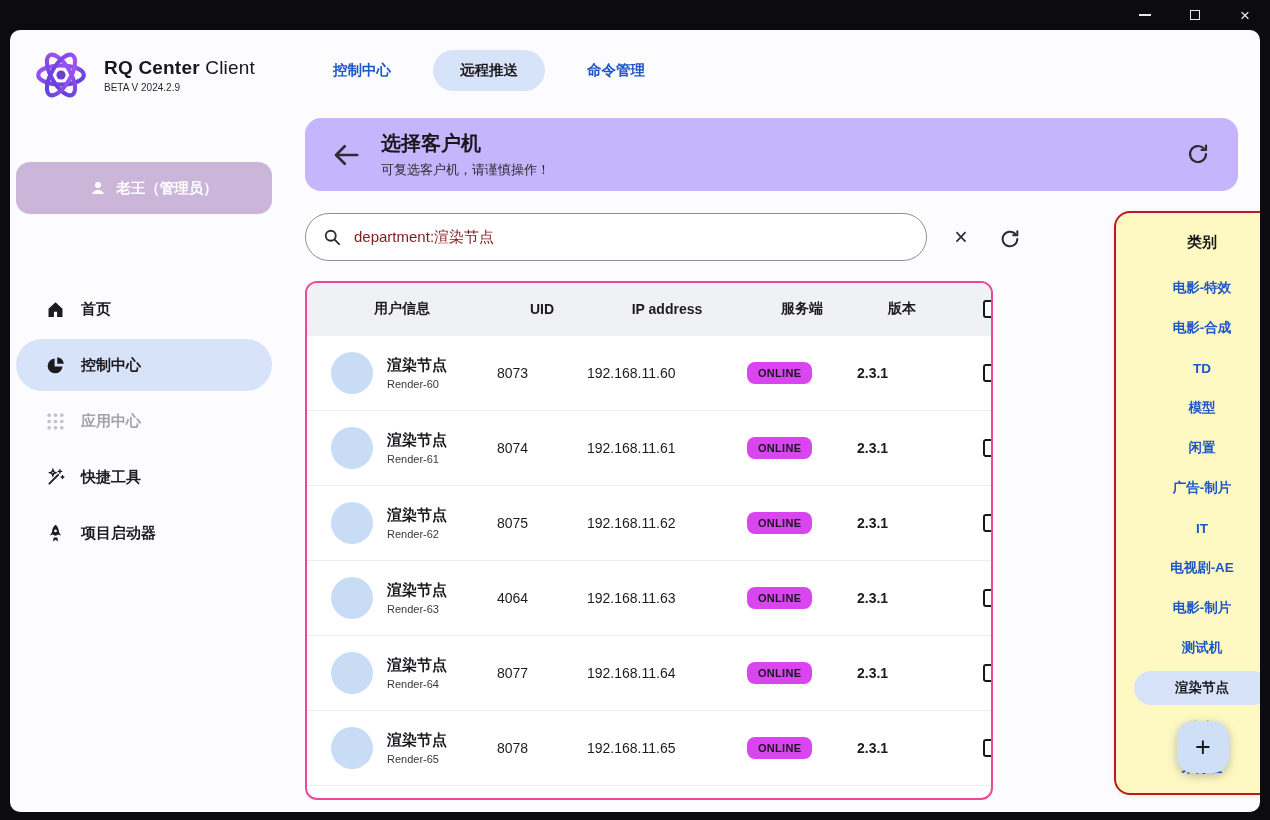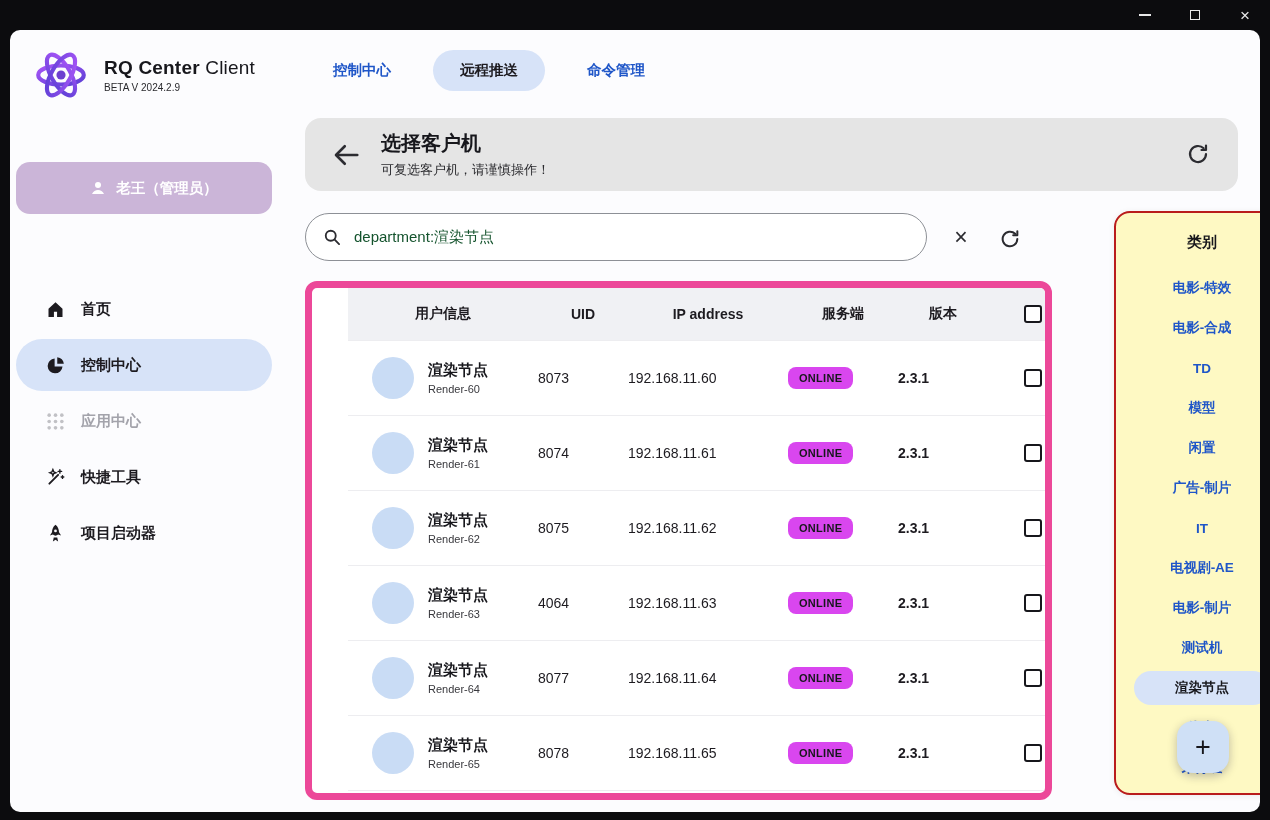--- a/index.html
+++ b/index.html
@@ -30,36 +30,36 @@
   .nav-item.disabled { color:#a3a3ab; }
   .nav-item.disabled svg { opacity:.45; }
   .nav-ic { width:22px; height:22px; display:flex; align-items:center; justify-content:center; }
 
   
   .tabs { position:absolute; left:315px; top:18px; height:44px; display:flex; align-items:center; gap:34px; }
   .tab { color:#1f56c8; font-size:14.5px; font-weight:700; cursor:pointer; padding:11px 8px; }
   .tab.selected { background:#d7e3f8; color:#1d1b20; border-radius:22px; padding:11px 27px; }
 
   
-  .banner { position:absolute; left:295px; top:88px; width:933px; height:73px; background:#e5e5e5; border-radius:16px; }
+  .banner { position:absolute; left:295px; top:88px; width:933px; height:73px; background:#c4b5fd; border-radius:16px; }
   .back-btn { position:absolute; left:26px; top:22px; width:30px; height:30px; color:#2c2c31; cursor:pointer; }
   .banner-text { position:absolute; left:76px; top:12px; }
   .banner-title { font-size:20px; font-weight:700; color:#17171c; }
   .banner-sub { font-size:13px; color:#2a2a2e; margin-top:4px; }
   .banner-refresh { position:absolute; right:28px; top:24px; width:24px; height:24px; color:#2c2c31; cursor:pointer; }
 
   
   .search { position:absolute; left:295px; top:183px; width:622px; height:48px; border:1px solid #8d9096; border-radius:24px; background:#fff; display:flex; align-items:center; padding:0 16px; gap:12px; }
-  .search-value { font-size:15px; color:#14532d; }
+  .search-value { font-size:15px; color:#7f1d1d; }
   .icon-btn { position:absolute; width:28px; height:28px; display:flex; align-items:center; justify-content:center; color:#2b2b30; cursor:pointer; }
   .search-clear { left:937px; top:193px; font-size:23px; line-height:1; }
   .search-refresh { left:986px; top:195px; }
 
   
-  .table { position:absolute; left:295px; top:251px; width:747px; height:519px; background:#fff; border:7px solid #ec4899; border-radius:12px; overflow:hidden;padding-left:36px; }
+  .table { position:absolute; left:295px; top:251px; width:688px; height:519px; background:#fff; border:2px solid #ec4899; border-radius:12px; overflow:hidden; }
   .thead, .trow { display:grid; grid-template-columns:190px 90px 160px 110px 90px 90px; align-items:center; }
   .thead { height:52px; background:#f0f1f4; font-weight:700; font-size:14px; color:#1d1b20; }
   .th { text-align:center; }
   .trow { height:75px; border-top:1px solid #ededf0; }
   .trow:first-of-type { border-top:none; }
   .user-cell { display:flex; align-items:center; gap:14px; padding-left:24px; }
   .avatar { width:42px; height:42px; border-radius:50%; background:#c9dcf5; flex:none; }
   .uname { font-size:15px; font-weight:700; color:#17171c; }
   .usub { font-size:11px; color:#38383d; margin-top:3px; }
   .cell { text-align:left; font-size:14px; color:#1d1b20; }

